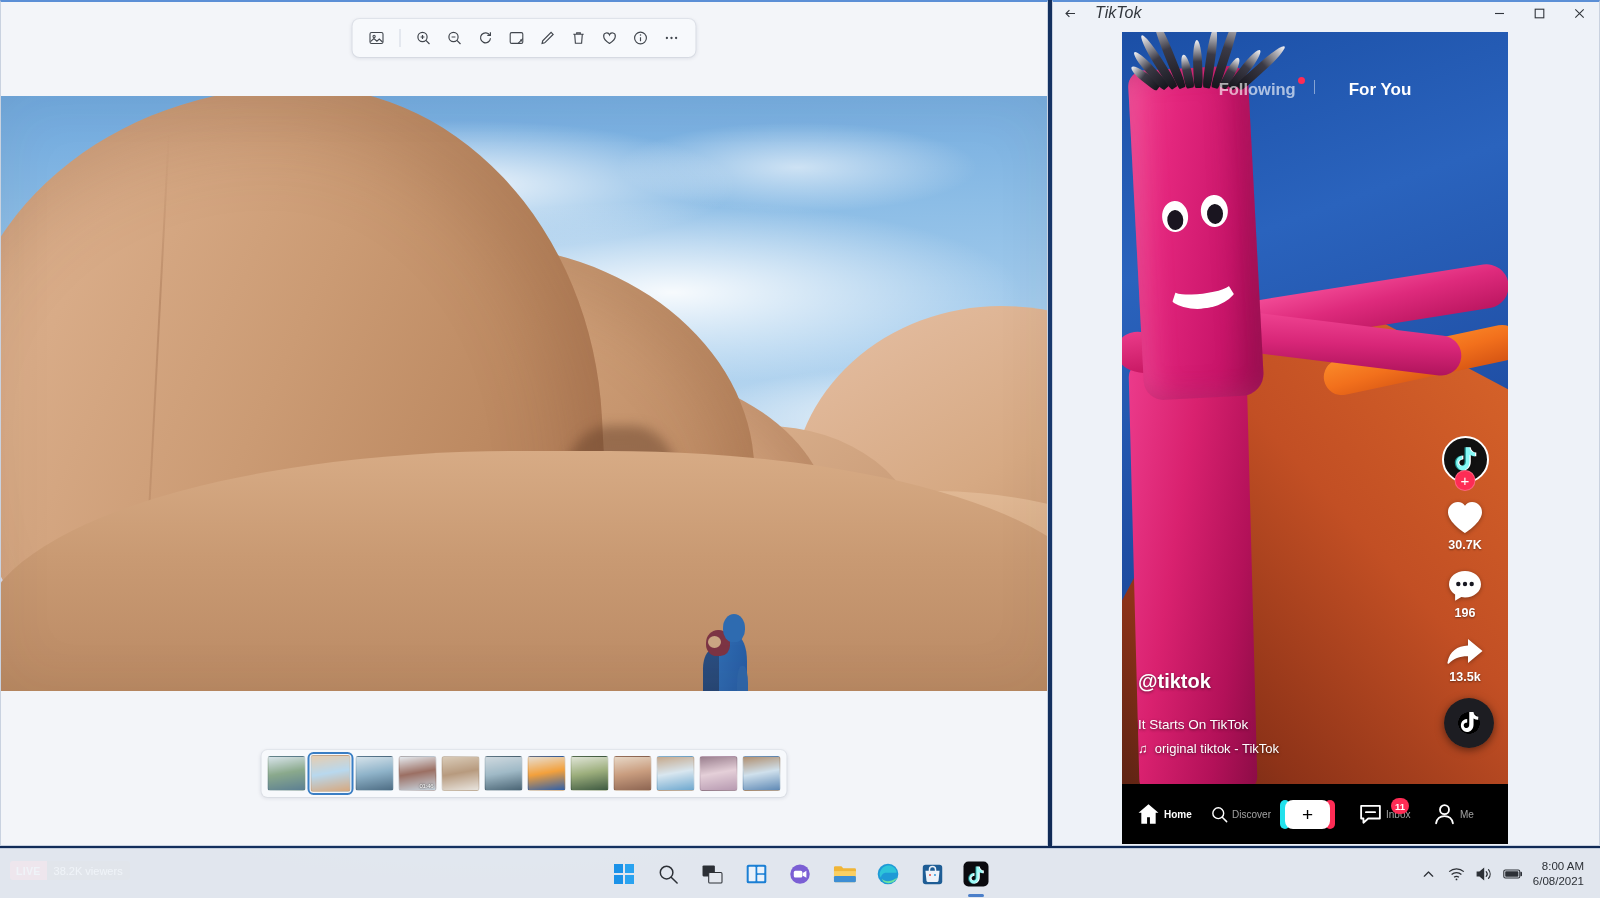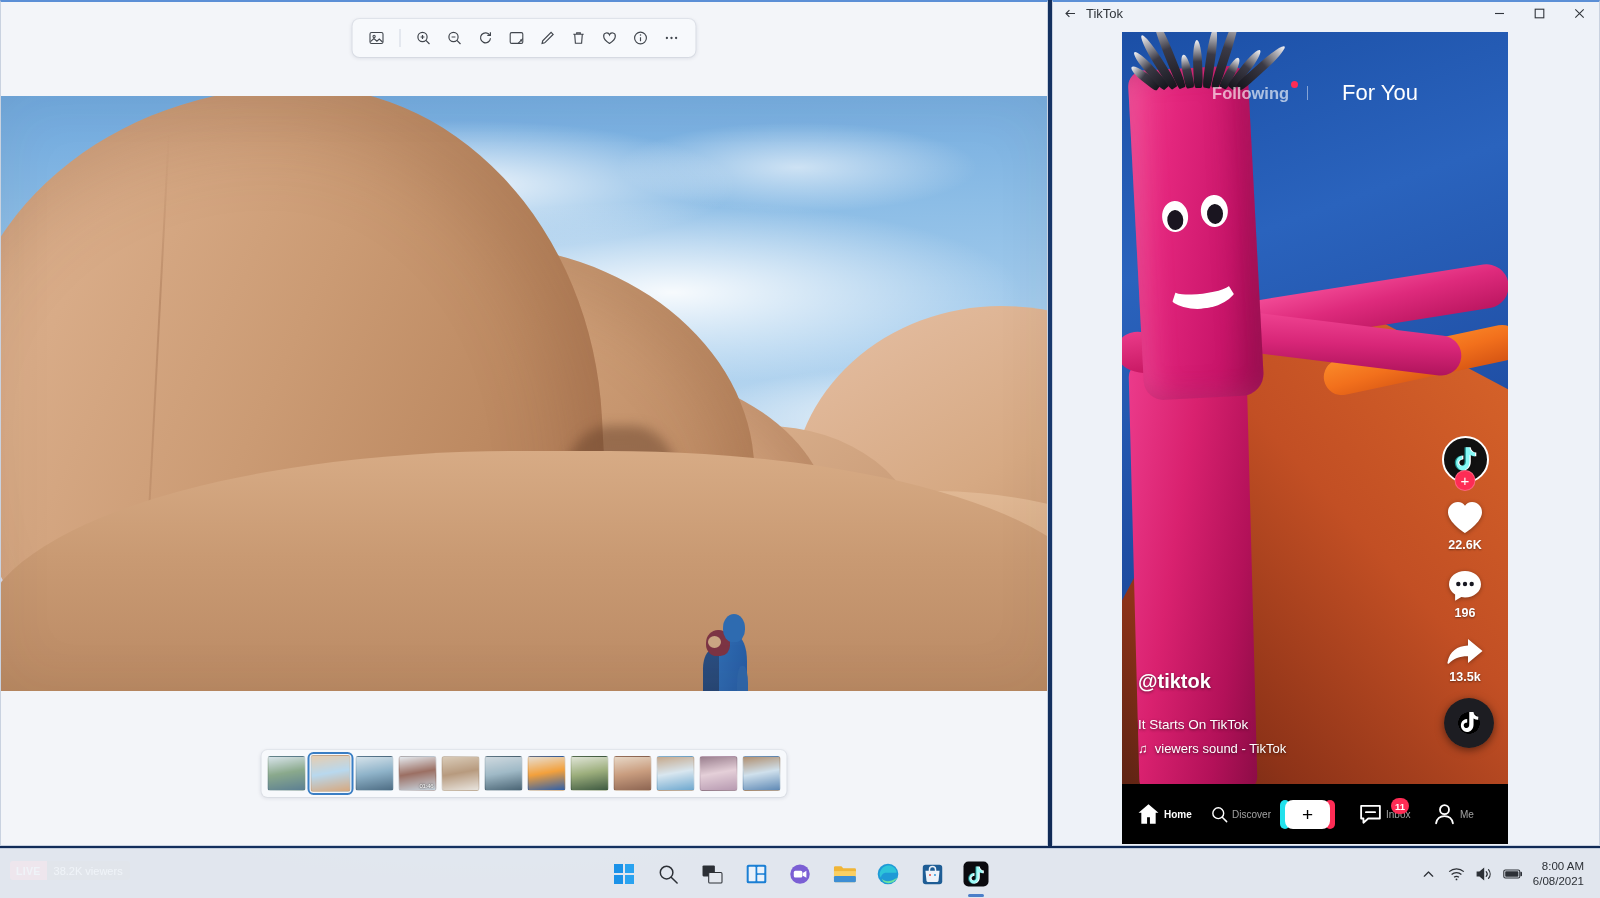--- a/index.html
+++ b/index.html
@@ -210,21 +210,21 @@
     display: flex; flex-direction: column;
   }
   #tt-titlebar {
     height: 22px; flex: 0 0 22px; display: flex; align-items: center;
     position: relative; background: #eef2f8;
   }
   #tt-back {
     width: 26px; height: 22px; display:flex; align-items:center; justify-content:center;
     margin-left: 4px; color: #31363c;
   }
-  #tt-title { font-size: 13px; color: #31363c; margin-left: 3px; }
+  #tt-title { font-size: 16px; color: #31363c; margin-left: 12px; font-style: italic; }
   #tt-winbtns { position: absolute; right: 0; top: 0; height: 22px; display: flex; }
 
   #tt-body { flex: 1 1 auto; position: relative; background: #eef2f8; }
   #tt-phone {
     position: absolute; left: 69px; top: 8px; width: 386px; height: 812px;
     background: #000; overflow: hidden;
   }
   
   #tt-video {
     position: absolute; left: 0; top: 0; right: 0; height: 752px;
@@ -293,33 +293,33 @@
   #tube-foot {
     position:absolute; left: -6px; top: 300px; width: 46px; height: 40px;
     background: linear-gradient(160deg,#ef3f8e,#c4145f);
     border-radius: 50% 30% 40% 50%;
     transform: rotate(12deg);
   }
 
   
   #tt-tabs {
     position: absolute; left: 0; right: 0; top: 48px;
-    display: flex; align-items: center; justify-content: center; gap: 0;
+    display: flex; align-items: flex-start; justify-content: center; gap: 0;
     z-index: 6;
   }
   #tt-tab-following {
     font-size: 16.5px; color: rgba(255,255,255,.63); font-weight: 600;
     position: relative; padding-right: 8px;
   }
   #tt-tab-following .dot {
     position: absolute; right: -1px; top: -3px; width: 7px; height: 7px;
     border-radius: 50%; background: #fe2c55;
   }
   #tt-tab-divider { width: 1px; height: 14px; background: rgba(255,255,255,.45); margin: 0 10px; }
-  #tt-tab-foryou { font-size: 22px; color: #fff; font-weight: 400; padding-left: 24px; }
+  #tt-tab-foryou { font-size: 17px; color: #fff; font-weight: 700; padding-left: 24px; }
 
   
   #tt-actions {
     position: absolute; right: 10px; bottom: 100px; width: 66px;
     display: flex; flex-direction: column; align-items: center; gap: 17px;
     z-index: 6;
   }
   .act { display: flex; flex-direction: column; align-items: center; }
   .act-count {
     font-size: 12.5px; color: #fff; font-weight: 700; margin-top: 3px;
@@ -642,21 +642,21 @@
                   <path d="M15.9 1.2c.5 3.3 2.5 5.2 5.6 5.4v3.7c-1.9.2-3.6-.4-5.5-1.6v7c0 8.9-9.7 11.7-13.6 5.3C-.1 16.9 1.4 9.7 8.6 9.4v3.9c-.6.1-1.2.2-1.7.4-1.6.5-2.5 1.6-2.3 3.4.5 3.5 6.9 4.5 6.4-2.3V1.2h4.9z" fill="#25f4ee" opacity=".55"></path>
                 </svg>
                 <div id="tt-follow-plus">+</div>
               </div>
             </div>
 
             <div class="act">
               <svg width="38" height="35" viewBox="0 0 38 35">
                 <path d="M19 33S2 22.5 2 12.2C2 6.3 6.4 2 11.9 2c3.2 0 5.7 1.5 7.1 3.8C20.4 3.5 22.9 2 26.1 2 31.6 2 36 6.3 36 12.2 36 22.5 19 33 19 33z" fill="#fff"></path>
               </svg>
-              <span class="act-count">22.6K</span>
+              <span class="act-count">30.7K</span>
             </div>
 
             <div class="act">
               <svg width="36" height="34" viewBox="0 0 36 34">
                 <path d="M18 2C9.2 2 2 7.9 2 15.2c0 4.2 2.4 7.9 6.1 10.3v6.2l6.2-3.6c1.2.2 2.4.3 3.7.3 8.8 0 16-5.9 16-13.2S26.8 2 18 2z" fill="#fff"></path>
                 <circle cx="11.3" cy="15" r="2.2" fill="#171721"></circle>
                 <circle cx="18" cy="15" r="2.2" fill="#171721"></circle>
                 <circle cx="24.7" cy="15" r="2.2" fill="#171721"></circle>
               </svg>
               <span class="act-count">196</span>
@@ -674,21 +674,21 @@
             <svg width="22" height="24" viewBox="0 0 24 28">
               <path d="M17.2 1.2c.5 3.3 2.5 5.2 5.6 5.4v3.7c-1.9.2-3.6-.4-5.5-1.6v7c0 8.9-9.7 11.7-13.6 5.3C1.2 16.9 2.7 9.7 9.9 9.4v3.9c-.6.1-1.2.2-1.7.4-1.6.5-2.5 1.6-2.3 3.4.5 3.5 6.9 4.5 6.4-2.3V1.2h4.9z" fill="#fff"></path>
             </svg>
           </div>
 
           <div id="tt-caption">
             <div id="tt-handle">@tiktok</div>
             <div id="tt-desc">It Starts On TikTok</div>
             <div id="tt-music">
               <span>♫</span>
-              <span>viewers sound - TikTok</span>
+              <span>original tiktok - TikTok</span>
             </div>
           </div>
         </div>
 
         <div id="tt-nav">
 
           <div class="nav-item">
             <svg width="23" height="22" viewBox="0 0 24 23">
               <path d="M12 1.4L1.6 10.2h2.9V21.6h6V15h3v6.6h6V10.2h2.9z" fill="#fff"></path>
             </svg>

